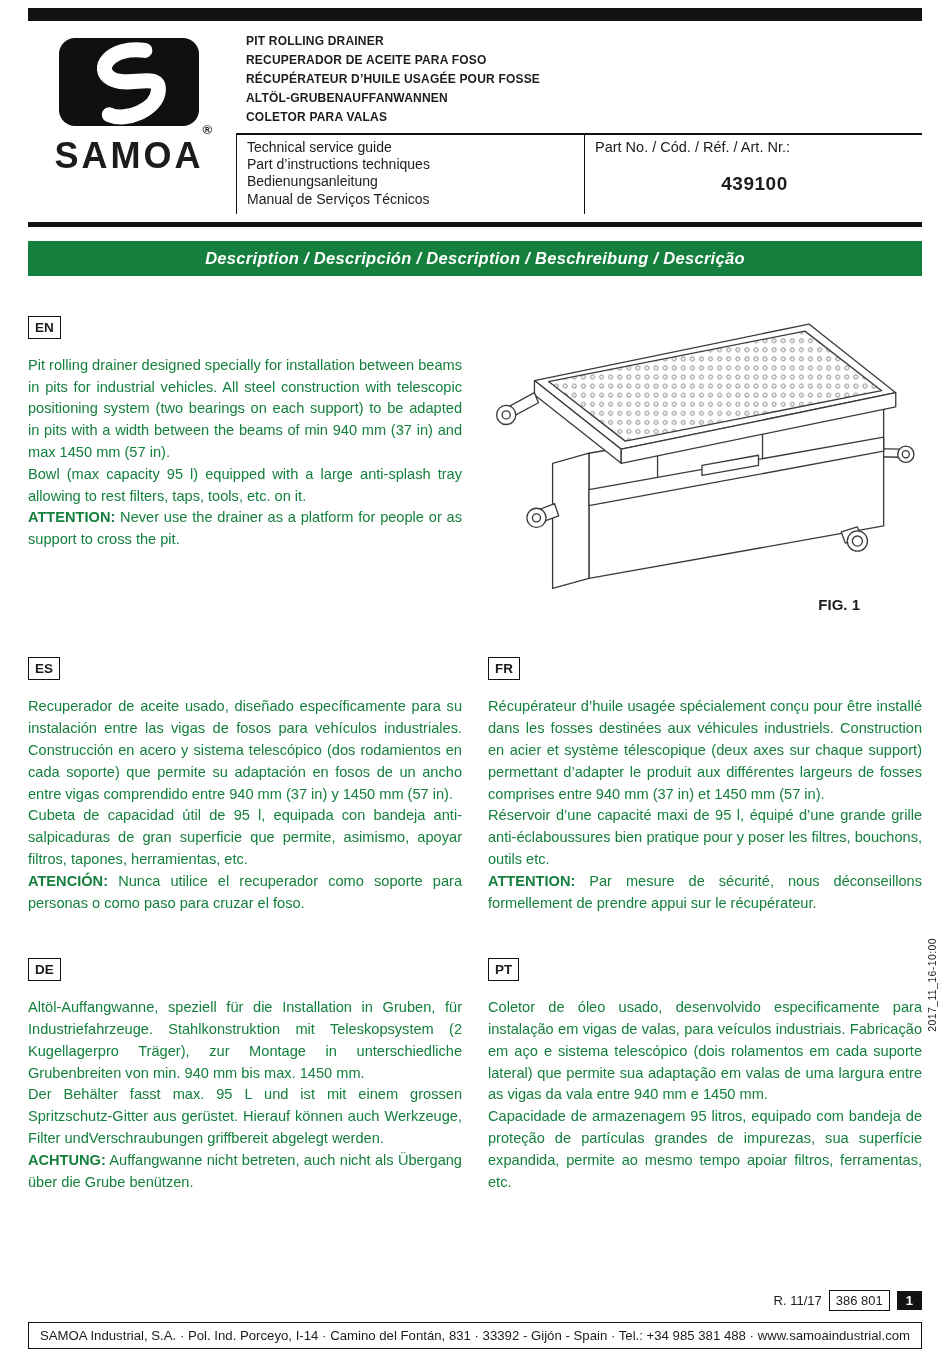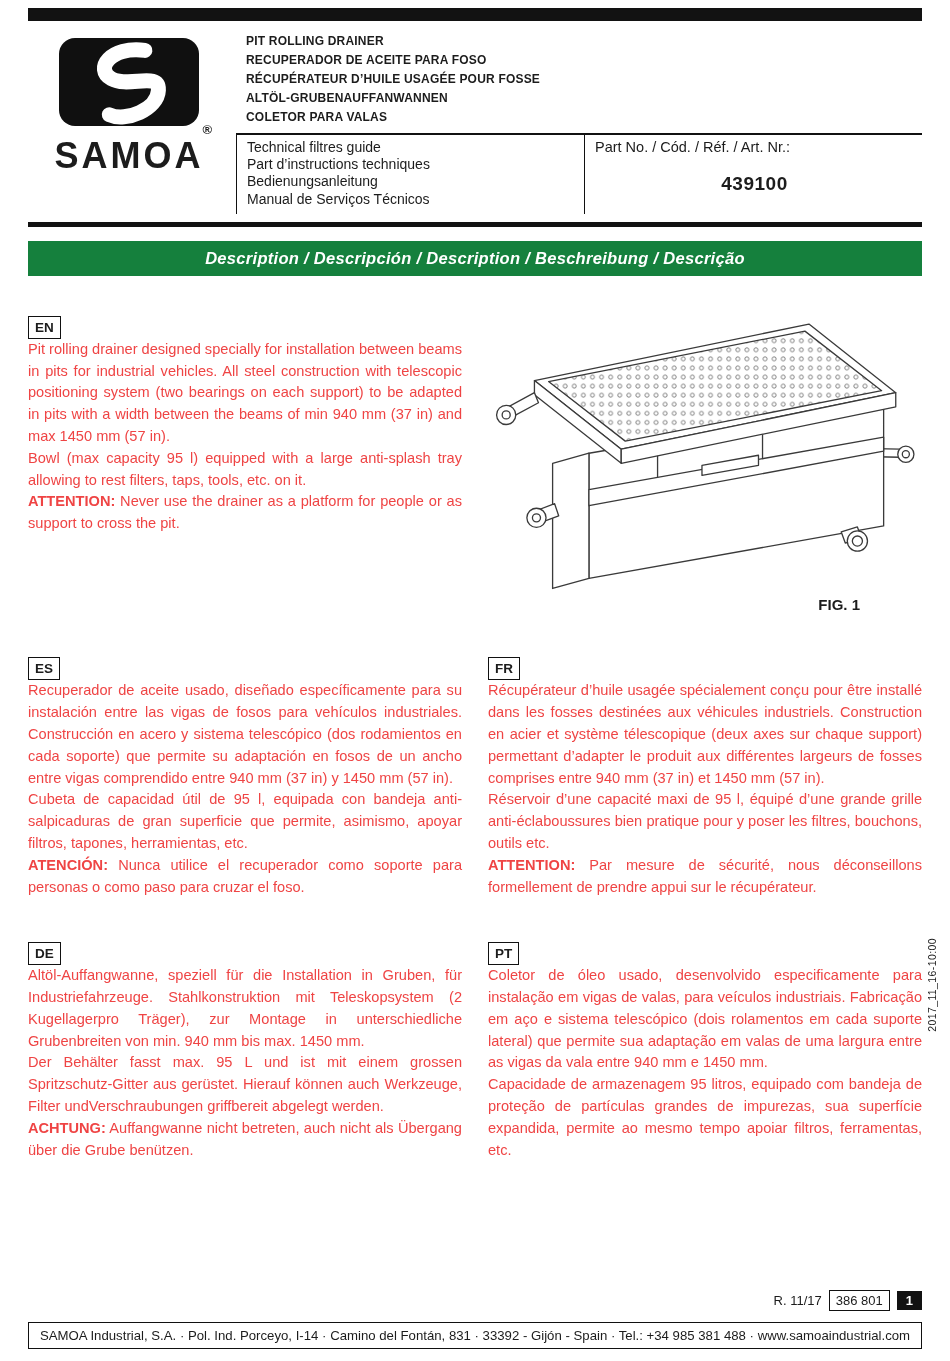--- a/index.html
+++ b/index.html
@@ -49,24 +49,24 @@
     margin-top: 14px; background: #15803d; color: #fff;
     font-style: italic; font-weight: bold; font-size: 16.5px;
     text-align: center; padding: 8px 0; letter-spacing: 0.3px;
   }
 
   
   .content { margin-top: 40px; }
   .row { display: grid; grid-template-columns: 1fr 1fr; column-gap: 26px; margin-bottom: 44px; }
   .lang-tag {
     display: inline-block; border: 1.7px solid #111;
-    font-weight: bold; font-size: 13.5px; padding: 3px 6px; margin-bottom: 0;
+    font-weight: bold; font-size: 13.5px; padding: 3px 6px; margin-bottom: 16px;
   }
   .body-text {
-    font-size: 14.6px; line-height: 21.8px; text-align: justify; color: #ef4444;
+    font-size: 14.6px; line-height: 21.8px; text-align: justify; color: #15803d;
   }
   .att-label { font-weight: bold; }
 
   
   .figure-block { padding-top: 2px; }
   .fig-svg { width: 100%; height: auto; display: block; }
   .fig-caption { font-weight: bold; font-size: 15px; text-align: right; padding-right: 62px; margin-top: 4px; }
 
   
   .side-note {
@@ -112,21 +112,21 @@
       <div class="header-right">
         <div class="titles">
           <div class="title-line">PIT ROLLING DRAINER</div>
           <div class="title-line">RECUPERADOR DE ACEITE PARA FOSO</div>
           <div class="title-line">RÉCUPÉRATEUR D’HUILE USAGÉE POUR FOSSE</div>
           <div class="title-line">ALTÖL-GRUBENAUFFANWANNEN</div>
           <div class="title-line">COLETOR PARA VALAS</div>
         </div>
         <div class="header-sub">
           <div class="guide-lines">
-            <div class="guide-line">Technical filtres guide</div>
+            <div class="guide-line">Technical service guide</div>
             <div class="guide-line">Part d’instructions techniques</div>
             <div class="guide-line">Bedienungsanleitung</div>
             <div class="guide-line">Manual de Serviços Técnicos</div>
           </div>
           <div class="part-box">
             <div class="part-label">Part No. / Cód. / Réf. / Art. Nr.:</div>
             <div class="part-number">439100</div>
           </div>
         </div>
       </div>

